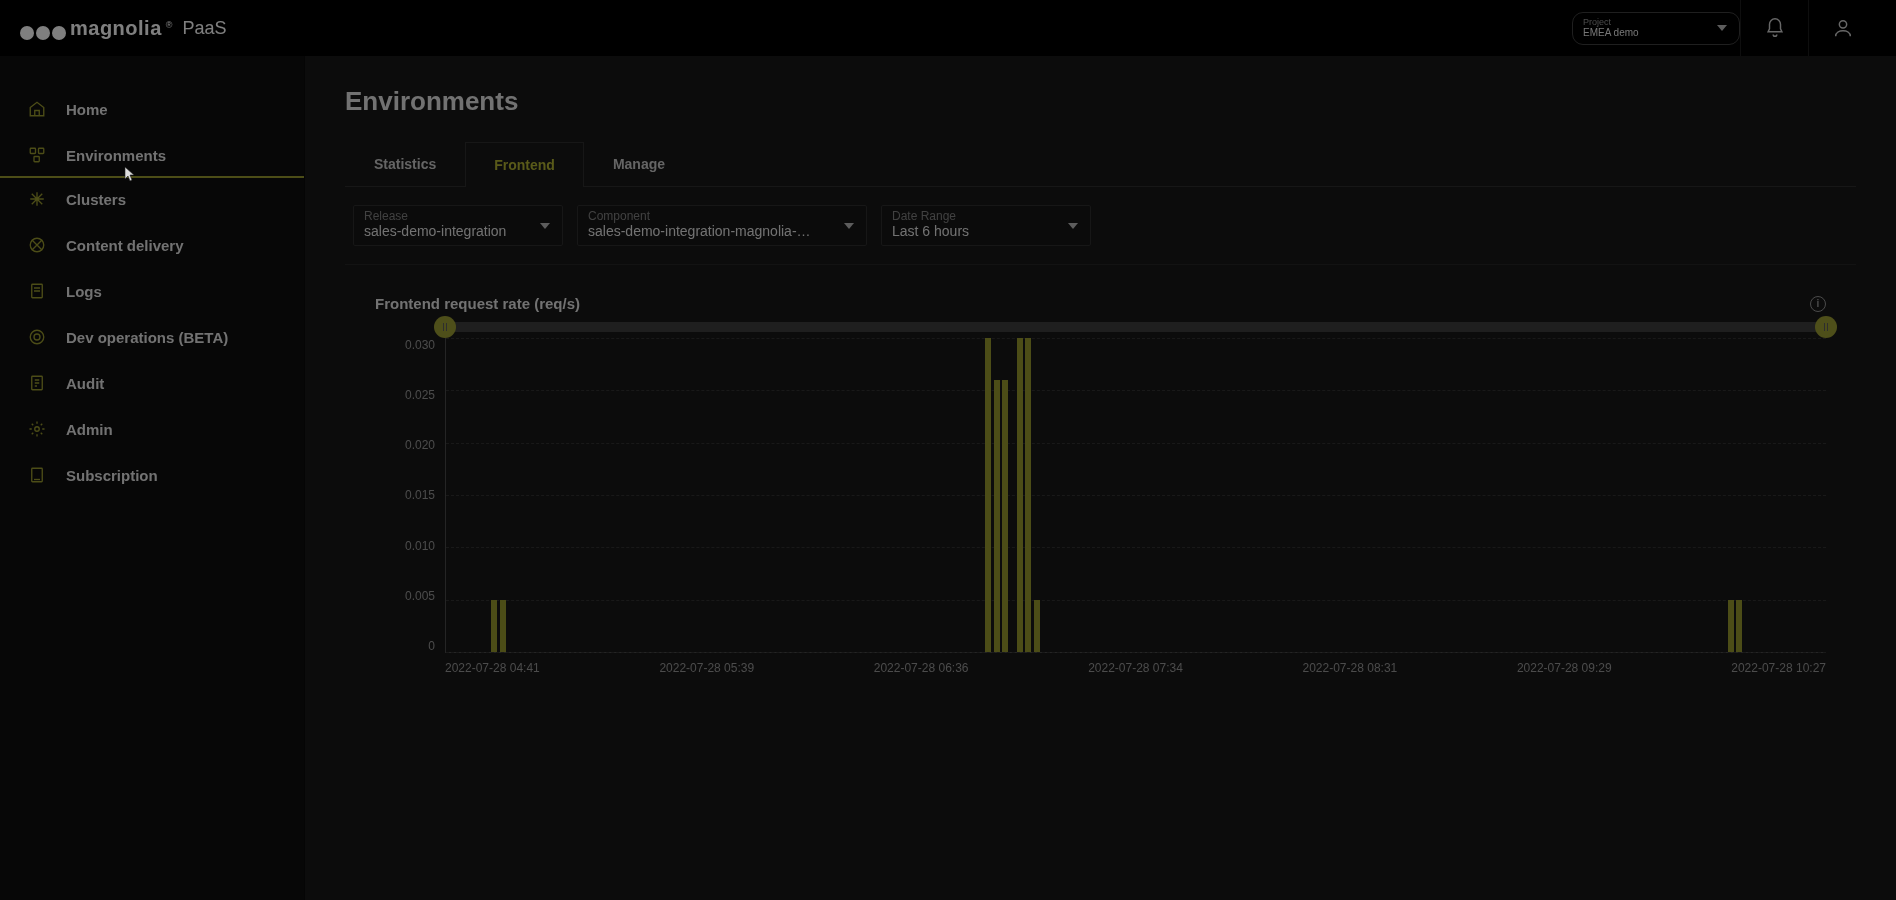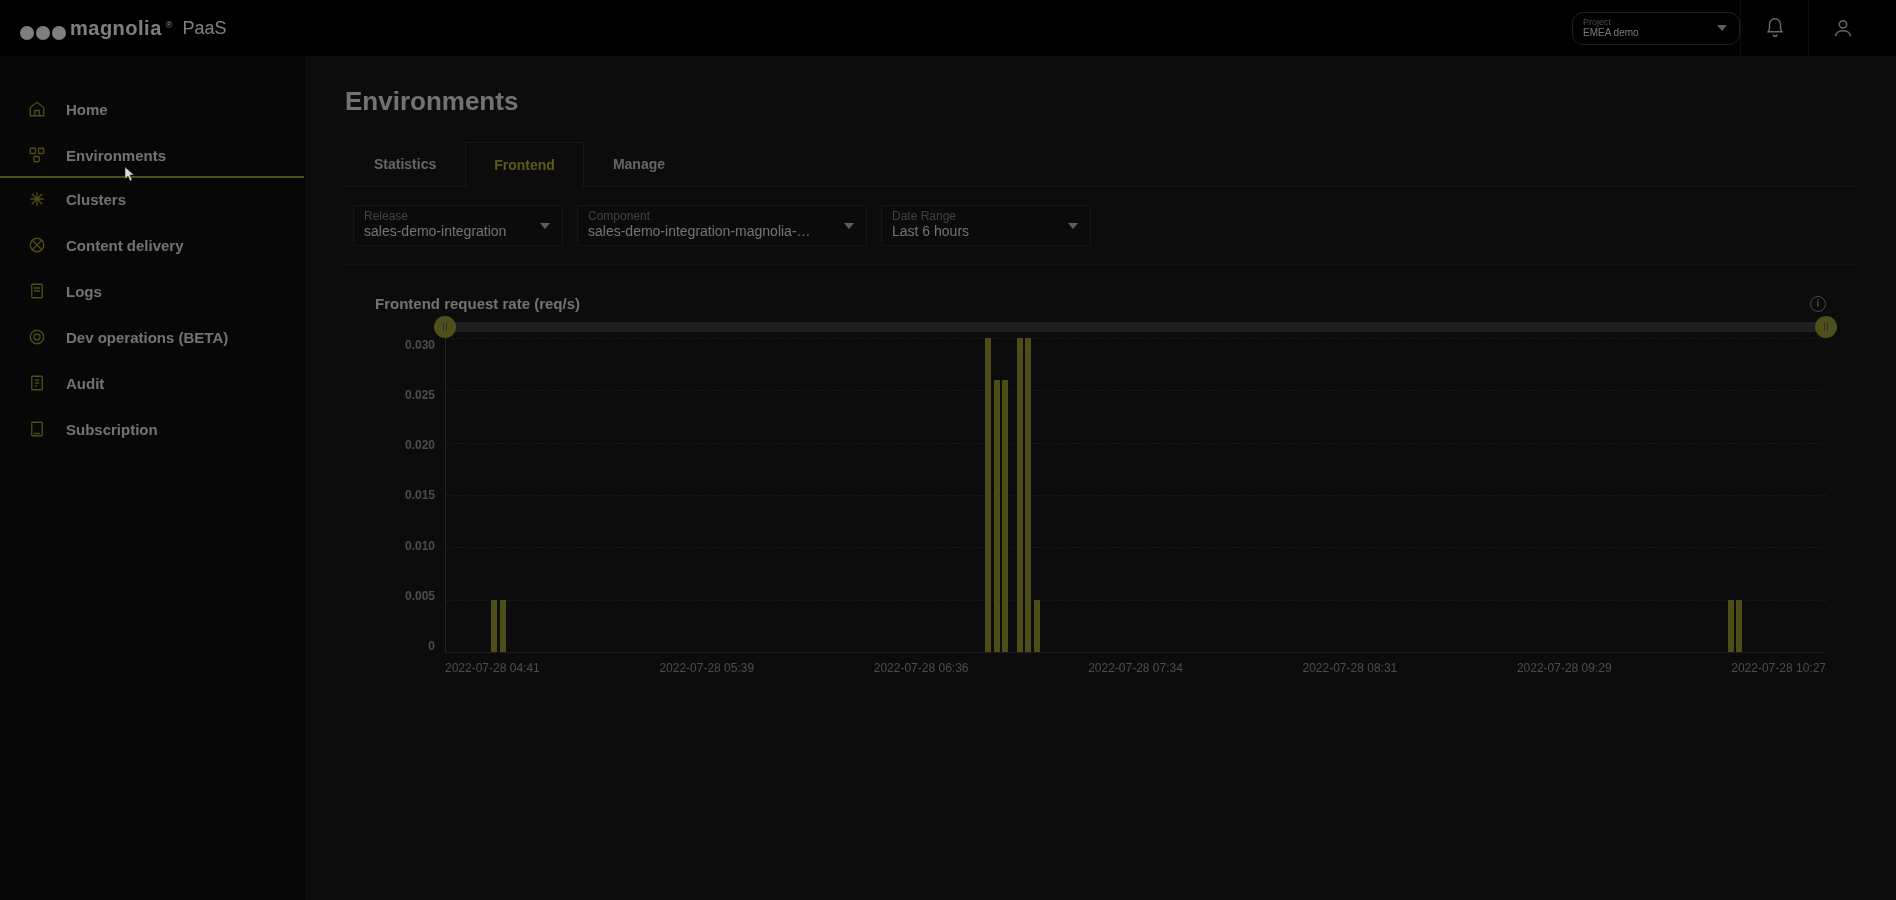--- a/index.html
+++ b/index.html
@@ -100,21 +100,21 @@
     width:22px;height:22px;border-radius:50%;background:#8f9030;
     display:flex;align-items:center;justify-content:center;gap:2px;
   }
   .range-handle::before,.range-handle::after{content:"";width:1px;height:8px;background:#555;}
   .range-handle.left{left:0;}
   .range-handle.right{left:100%;}
 
   
   .plot-wrap{display:flex;gap:10px;margin-left:0;}
   .y-axis{display:flex;flex-direction:column;justify-content:space-between;align-items:flex-end;
-    height:315px;font-size:12px;color:var(--text-dim);width:60px;font-weight:bold;}
+    height:315px;font-size:12px;color:var(--text-dim);width:60px;}
   .plot{
     position:relative;flex:1;height:315px;
     border-left:1px solid #444;border-bottom:1px solid #444;
   }
   .gridline{position:absolute;left:0;right:0;border-top:1px dashed var(--grid);}
   .bar{position:absolute;bottom:0;width:6px;background:var(--olive);}
   .x-axis{display:flex;justify-content:space-between;margin-left:70px;margin-top:8px;
     font-size:12px;color:var(--text-dim);}
 
   
@@ -210,20 +210,27 @@
           <path d="M8 12a4 4 0 0 1 8 0a4 4 0 0 1-8 0"></path>
         </svg>
         <span>Dev operations (BETA)</span>
       </div>
       <div class="nav-item">
         <svg class="nav-icon" viewBox="0 0 24 24">
           <rect x="5" y="3" width="14" height="18" rx="1"></rect>
           <path d="M9 8 H15 M9 12 H15 M9 16 H12"></path>
         </svg>
         <span>Audit</span>
+      </div>
+      <div class="nav-item">
+        <svg class="nav-icon" viewBox="0 0 24 24">
+          <circle cx="12" cy="12" r="3"></circle>
+          <path d="M12 2v3M12 19v3M2 12h3M19 12h3M5 5l2 2M17 17l2 2M19 5l-2 2M5 19l2-2"></path>
+        </svg>
+        <span>Admin</span>
       </div>
       <div class="nav-item">
         <svg class="nav-icon" viewBox="0 0 24 24">
           <rect x="5" y="3" width="14" height="18" rx="1"></rect>
           <path d="M8 18 H16"></path>
         </svg>
         <span>Subscription</span>
       </div>
     </div>
 

